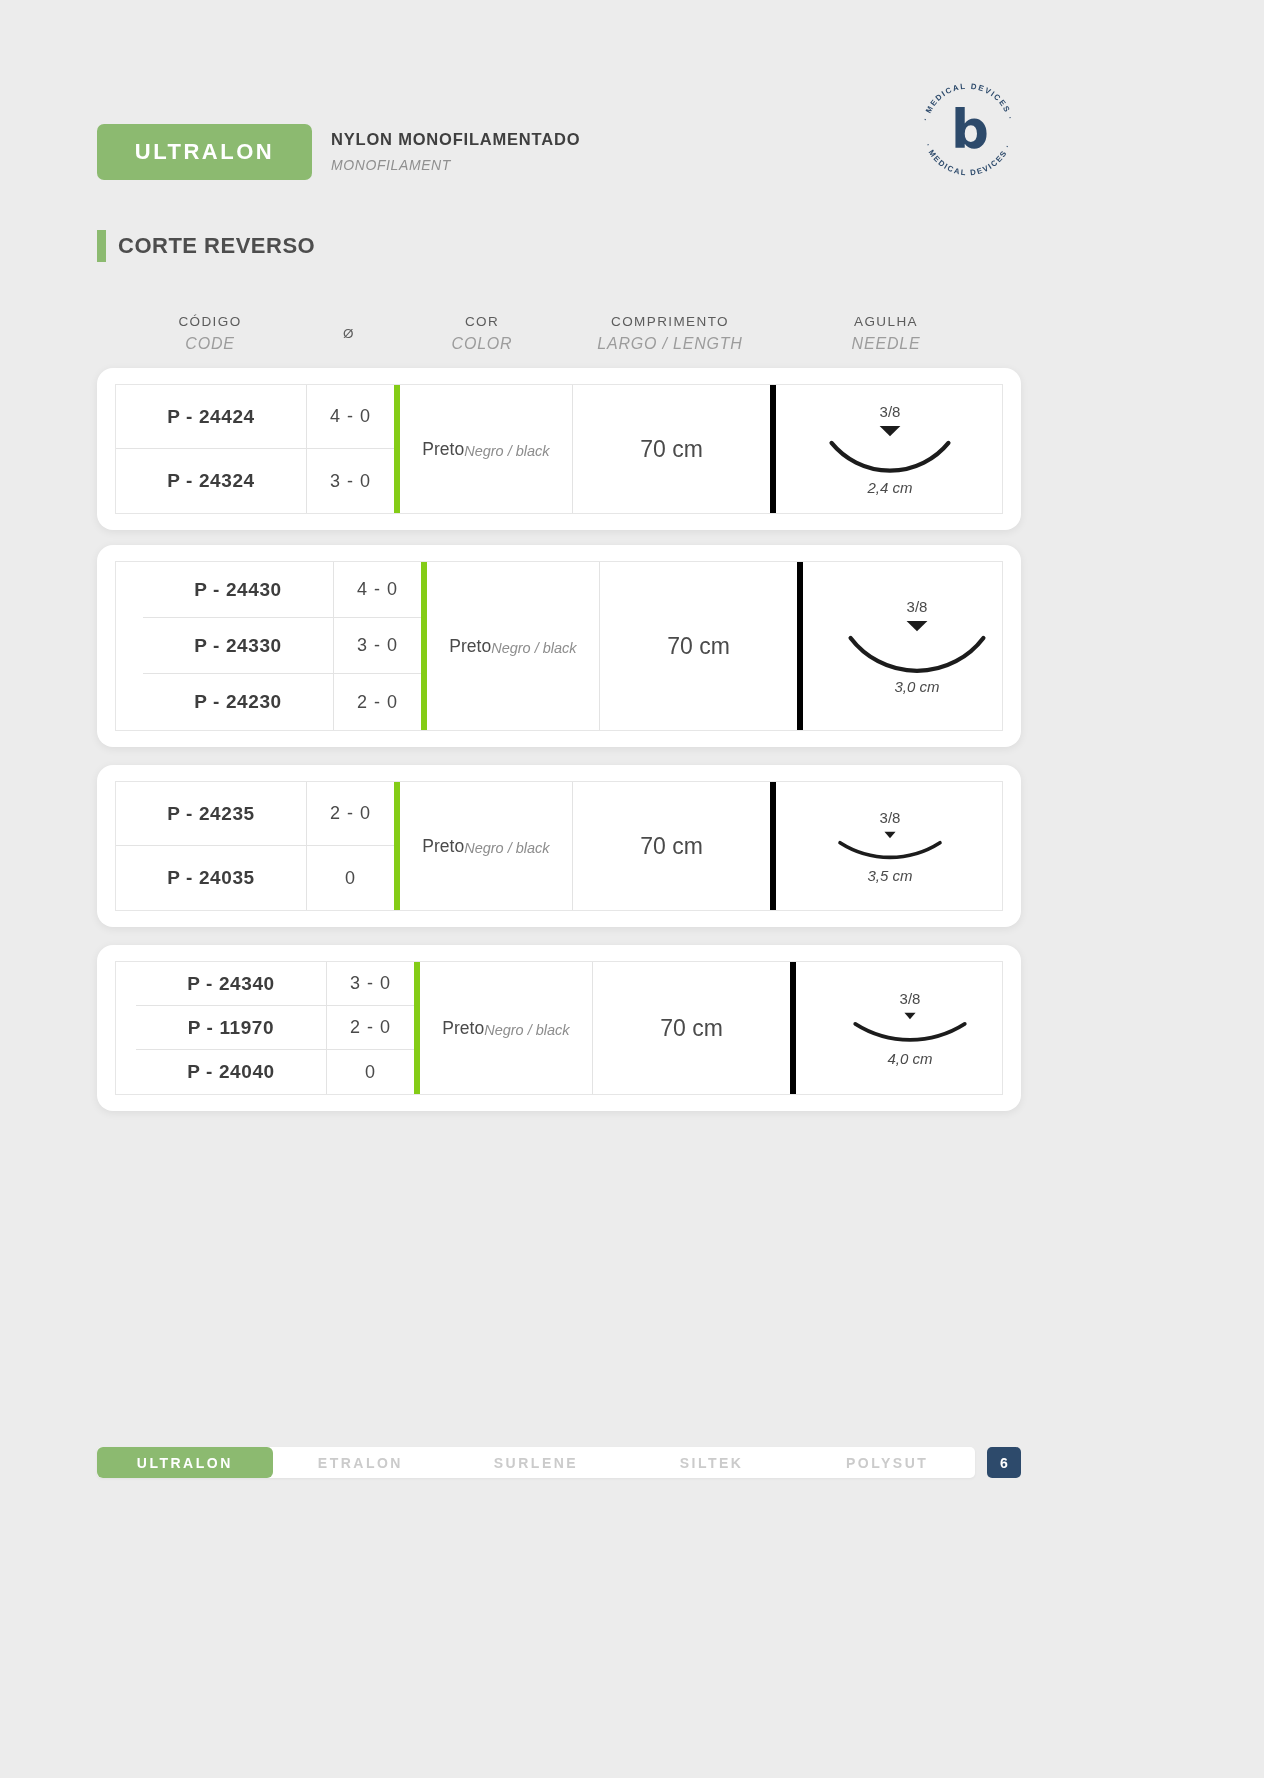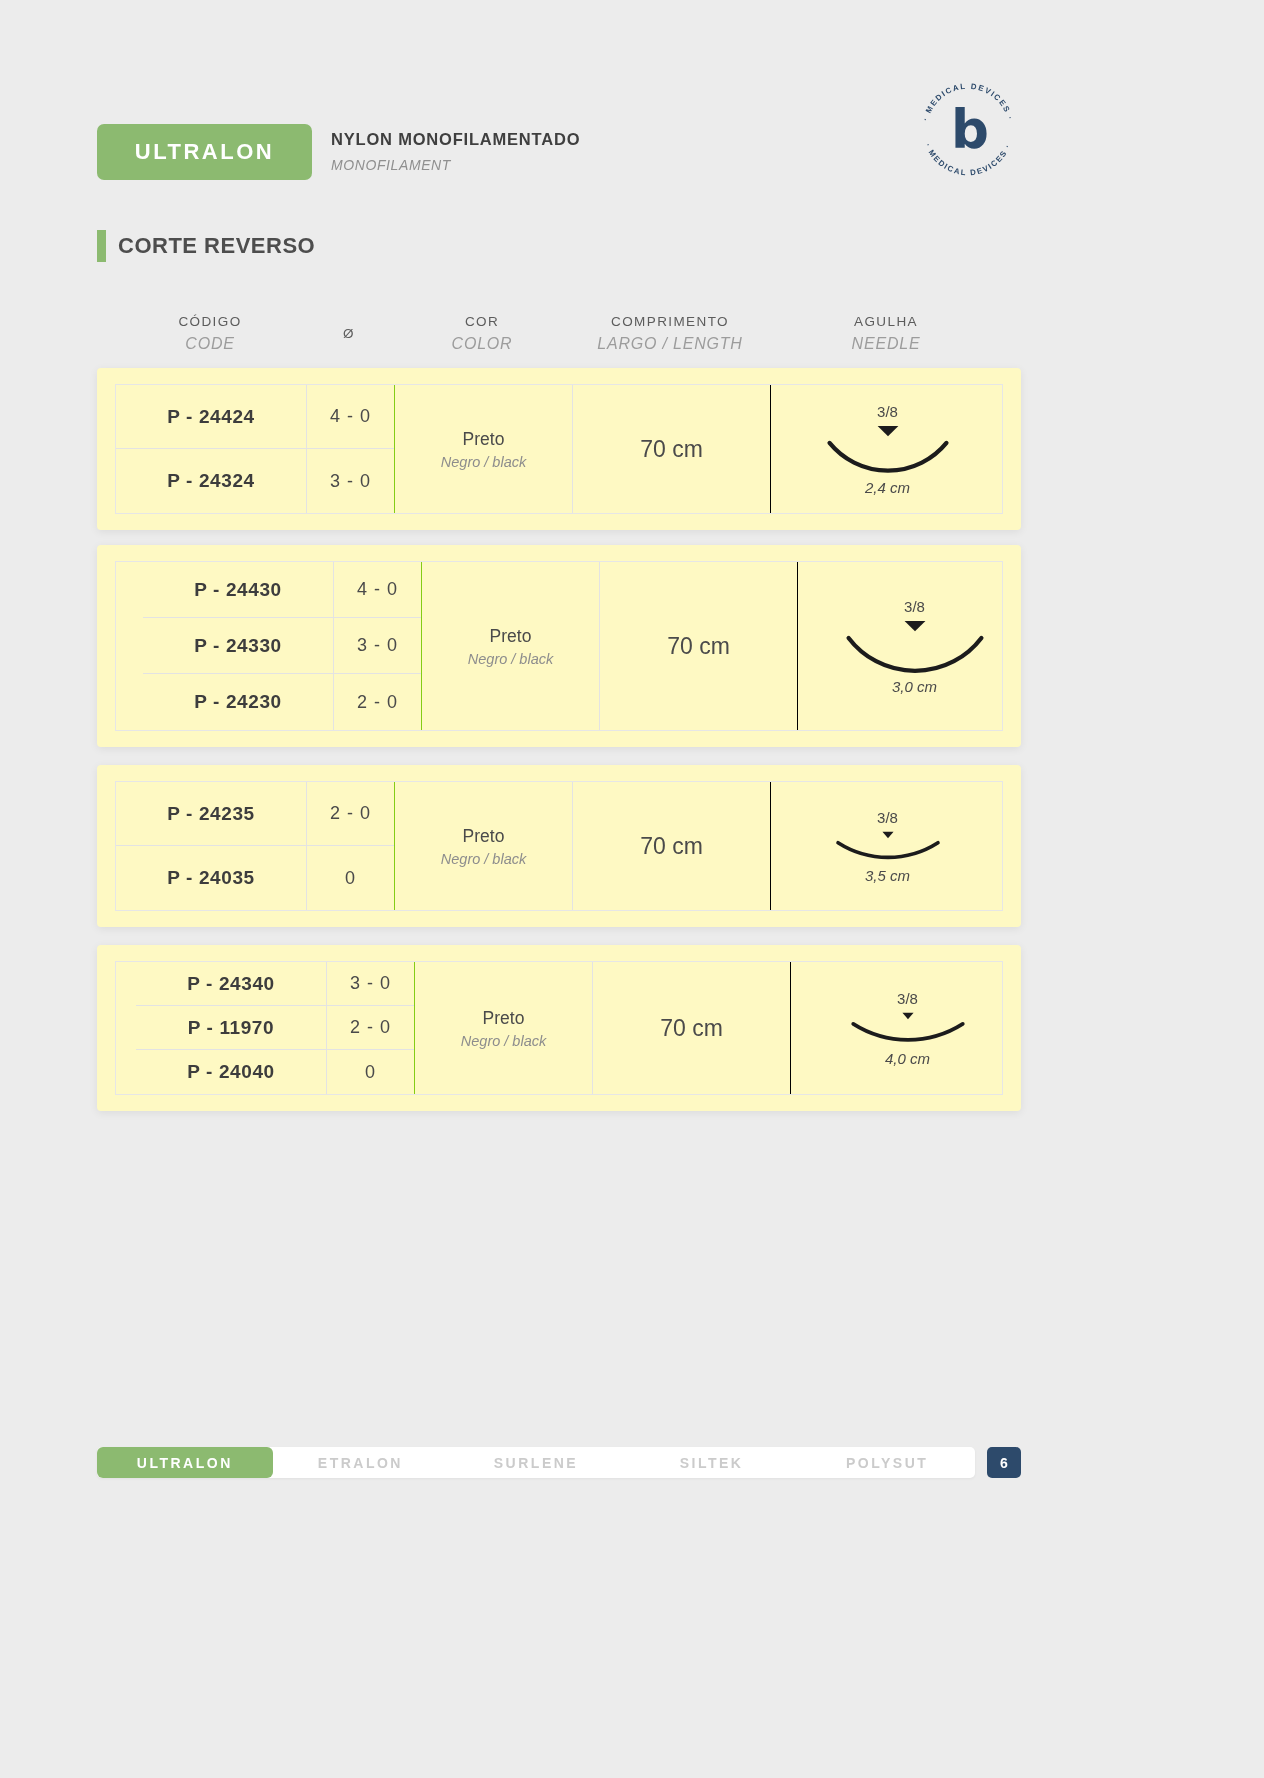--- a/index.html
+++ b/index.html
@@ -23,38 +23,38 @@
   
   .gridcols{display:grid;grid-template-columns:190px 88px 178px 198px 234px;}
 
   
   .col-headers{position:absolute;left:115px;top:314px;width:888px;}
   .colh{display:flex;flex-direction:column;align-items:center;justify-content:center;}
   .colh-main{font-size:13.5px;color:#5c5c5c;letter-spacing:1.4px;font-weight:500;}
   .colh-sub{font-size:16px;color:#9c9c9c;font-style:italic;letter-spacing:0.8px;margin-top:6px;min-height:13px;}
 
   
-  .card{position:absolute;left:97px;width:924px;background:#fef9c3;border-radius:4px;
+  .card{position:absolute;left:97px;width:924px;background:#ffffff;border-radius:16px;
         box-shadow:0 2px 8px rgba(0,0,0,0.07);box-sizing:border-box;padding:16px 18px;}
   .card-1{top:368px;}
   .card-2{top:545px;}
   .card-3{top:765px;}
   .card-4{top:945px;}
   .table{border:1px solid #e6e6e6;}
   .t2-64{grid-template-rows:64px 64px;}
   .t3-56{grid-template-rows:56px 56px 56px;padding-left:27px;}
   .t3-44{grid-template-rows:44px 44px 44px;padding-left:20px;}
   .cell{display:flex;align-items:center;justify-content:center;box-sizing:border-box;}
   .r1{grid-row:1;} .r2{grid-row:2;} .r3{grid-row:3;}
   .code{grid-column:1;font-size:19px;font-weight:bold;color:#3d3d3d;letter-spacing:0.6px;}
   .gauge{grid-column:2;font-size:18px;color:#4a4a4a;letter-spacing:1px;border-left:1px solid #e3e3e3;}
   .code:not(.last),.gauge:not(.last){border-bottom:1px solid #e3e3e3;}
-  .cor{grid-column:3;border-left:1px solid #84cc16;flex-direction:column;}
+  .cor{grid-column:3;border-left:6px solid #84cc16;}
   .comp{grid-column:4;border-left:1px solid #e3e3e3;font-size:23px;color:#4a4a4a;}
-  .agulha{grid-column:5;border-left:1px solid #000000;flex-direction:column;}
+  .agulha{grid-column:5;border-left:6px solid #000000;flex-direction:column;}
   .span{grid-row:1 / -1;}
   .cor-main{font-size:17.5px;color:#4a4a4a;}
   .cor-sub{font-size:14.5px;color:#8d8d8d;font-style:italic;margin-top:4px;}
   .needle-fraction{font-size:15px;color:#4a4a4a;margin-bottom:2px;}
   .needle-size{font-size:15px;color:#4a4a4a;margin-top:2px;font-style:italic;}
 
   
   .footer{position:absolute;left:97px;top:1447px;width:924px;height:31px;}
   .footer-bar{position:absolute;left:0;top:0;width:878px;height:31px;background:#fff;
     border-radius:5px;display:flex;box-shadow:0 1px 3px rgba(0,0,0,0.05);}

